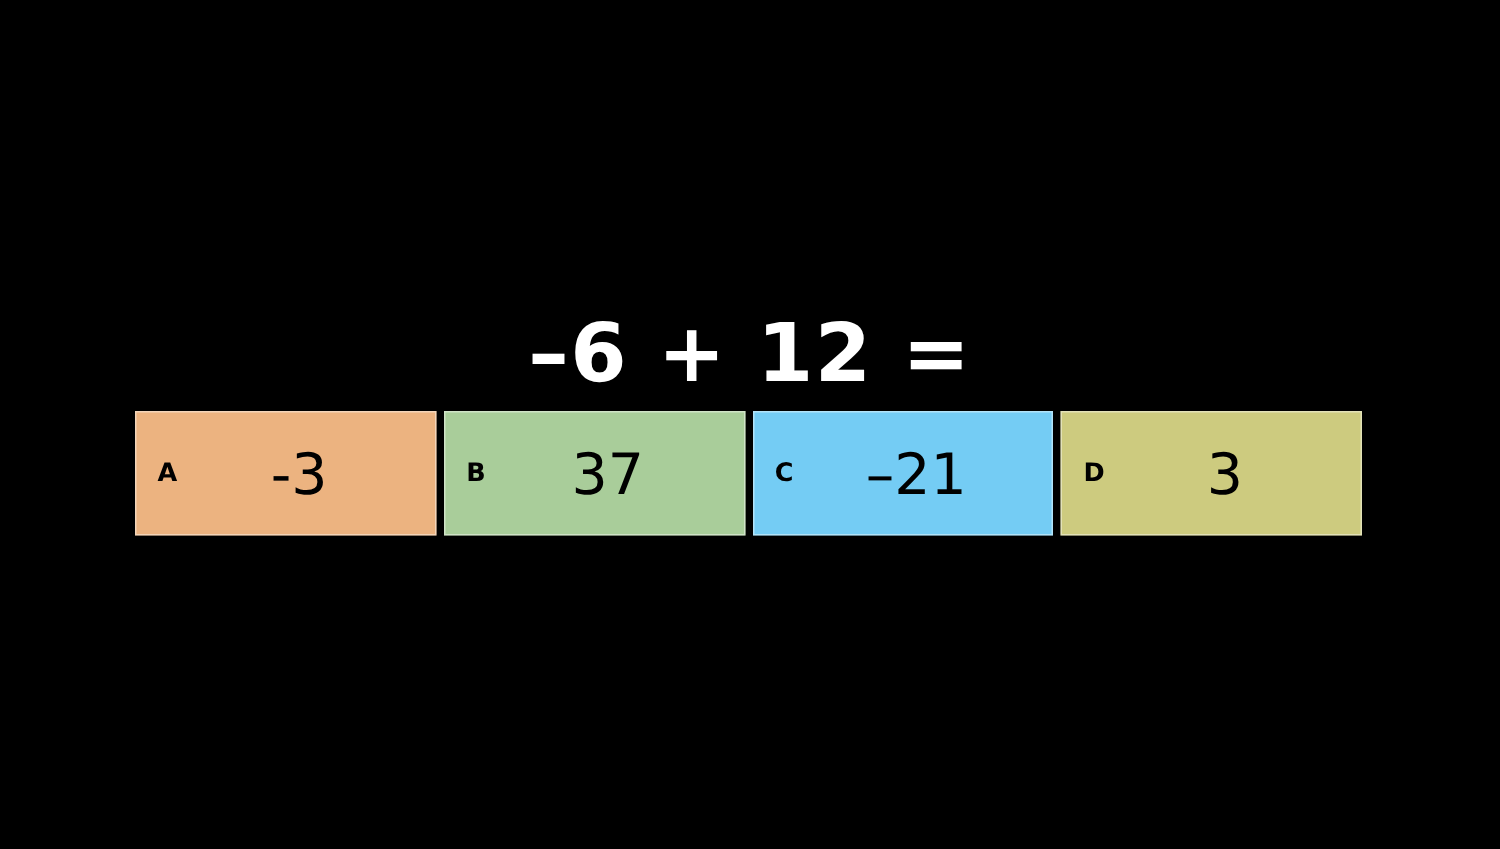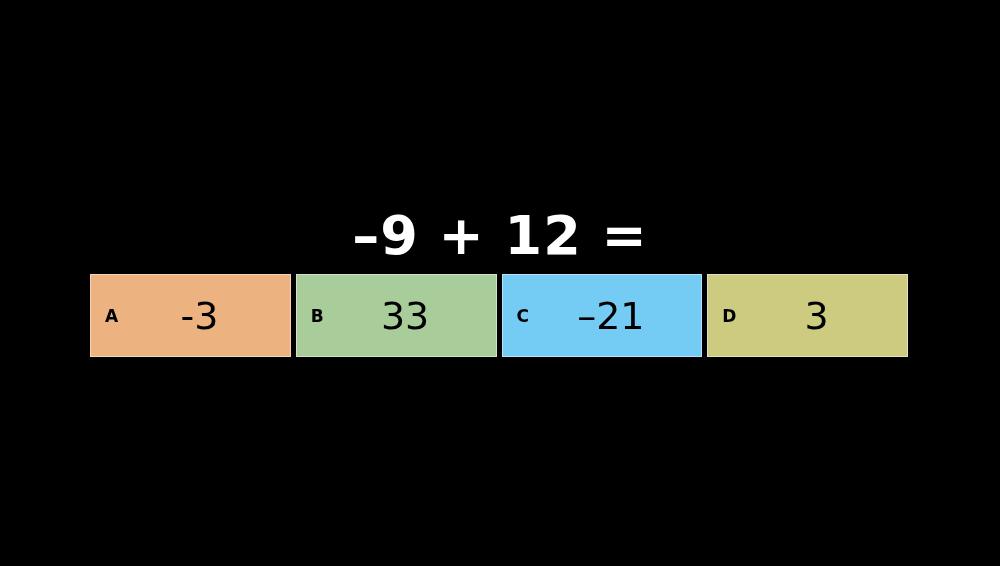--- a/index.html
+++ b/index.html
@@ -81,32 +81,32 @@
     font-weight: 400;
     line-height: 42px;
     white-space: pre;
   }
 </style>
 </head>
 <body>
 
 <div id="slide" style="background: rgb(0, 0, 0);">
 
-  <div id="question" style="color: rgb(255, 255, 255);">–9 + 12 =</div>
+  <div id="question" style="color: rgb(255, 255, 255);">–6 + 12 =</div>
 
   <div id="answer-row">
 
     <div class="option" id="opt-a" style="background: rgb(236, 179, 128);">
       <span class="option-letter" style="color: rgb(0, 0, 0);">A</span>
       <span class="option-value" style="color: rgb(0, 0, 0);">-3</span>
     </div>
 
     <div class="option" id="opt-b" style="background: rgb(169, 205, 154);">
       <span class="option-letter" style="color: rgb(0, 0, 0);">B</span>
-      <span class="option-value" style="color: rgb(0, 0, 0);">33</span>
+      <span class="option-value" style="color: rgb(0, 0, 0);">37</span>
     </div>
 
     <div class="option" id="opt-c" style="background: rgb(116, 204, 244);">
       <span class="option-letter" style="color: rgb(0, 0, 0);">C</span>
       <span class="option-value" style="color: rgb(0, 0, 0); text-align: center;">–21</span>
     </div>
 
     <div class="option" id="opt-d" style="background: rgb(205, 203, 127);">
       <span class="option-letter" style="color: rgb(0, 0, 0);">D</span>
       <span class="option-value" style="color: rgb(0, 0, 0);">3</span>

